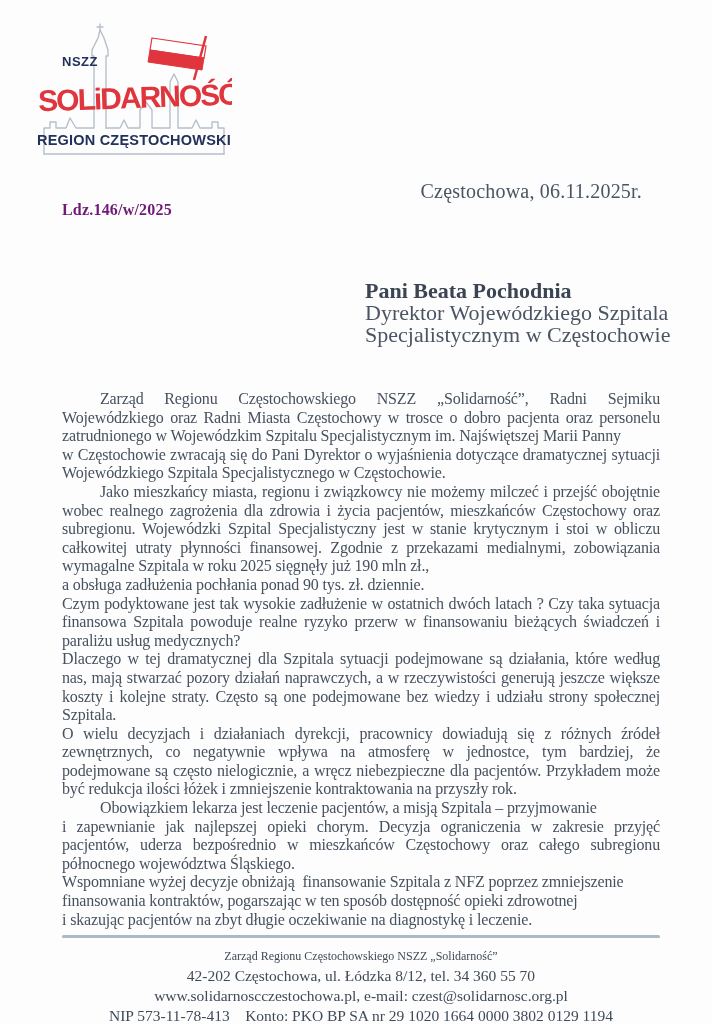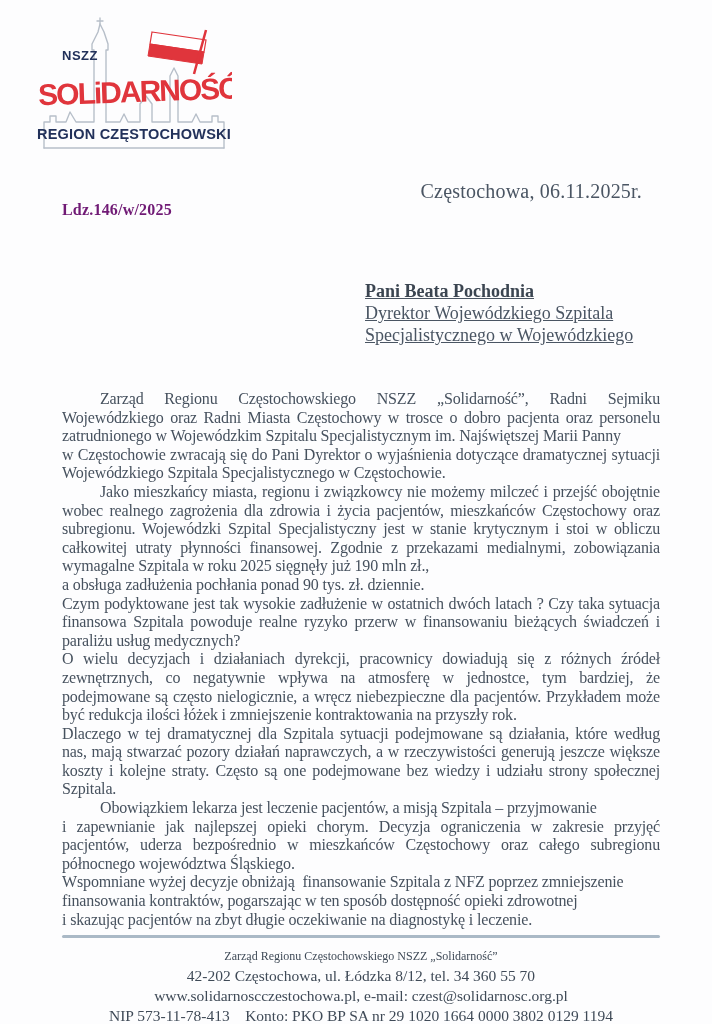--- a/index.html
+++ b/index.html
@@ -5,32 +5,32 @@
   html,body{margin:0;padding:0;background:#ffffff;}
   .page{
     position:relative;
     width:712px;height:1024px;
     background:#fdfdfe;
     font-family:"Liberation Serif","DejaVu Serif",serif;
     color:#45505d;
     overflow:hidden;
   }
   
-  .logo{position:absolute;left:36px;top:16px;width:196px;height:136px;}
+  .logo{position:absolute;left:36px;top:22px;width:196px;height:136px;}
   
   .date-line{
     position:absolute;top:180px;right:70px;
     font-size:20px;color:#4a5563;letter-spacing:.2px;
   }
   .ref-line{
     position:absolute;top:201px;left:62px;
     font-size:16px;font-weight:bold;color:#701a75;letter-spacing:.2px;
   }
   
-  .recipient{position:absolute;left:365px;top:280px;line-height:22px;font-size:18px;color:#4a5563;text-decoration:underline;}
+  .recipient{position:absolute;left:365px;top:280px;line-height:22px;font-size:22px;color:#4a5563;}
   .recipient .name{font-weight:bold;color:#3b4551;}
   
   .body-text{
     position:absolute;left:62px;top:390px;width:598px;
     font-size:16px;line-height:18.6px;letter-spacing:-0.15px;
     text-align:justify;color:#46515e;
   }
   .body-text p{margin:0;padding:0;white-space:pre-wrap;}
   .body-text p.indent{text-indent:38px;}
   
@@ -74,31 +74,31 @@
     </svg>
   </div>
 
   <div class="date-line">Częstochowa, 06.11.2025r.</div>
 
   <div class="ref-line">Ldz.146/w/2025</div>
 
   <div class="recipient">
     <div class="name">Pani Beata Pochodnia</div>
     <div>Dyrektor Wojewódzkiego Szpitala</div>
-    <div>Specjalistycznego w Wojewódzkiego</div>
+    <div>Specjalistycznym w Częstochowie</div>
   </div>
 
   <div class="body-text">
     <p class="indent">Zarząd Regionu Częstochowskiego NSZZ „Solidarność”, Radni Sejmiku Wojewódzkiego oraz Radni Miasta Częstochowy w trosce o dobro pacjenta oraz personelu zatrudnionego w Wojewódzkim Szpitalu Specjalistycznym im. Najświętszej Marii Panny
 w Częstochowie zwracają się do Pani Dyrektor o wyjaśnienia dotyczące dramatycznej sytuacji Wojewódzkiego Szpitala Specjalistycznego w Częstochowie.</p>
     <p class="indent">Jako mieszkańcy miasta, regionu i związkowcy nie możemy milczeć i przejść obojętnie wobec realnego zagrożenia dla zdrowia i życia pacjentów, mieszkańców Częstochowy oraz subregionu. Wojewódzki Szpital Specjalistyczny jest w stanie krytycznym i stoi w obliczu całkowitej utraty płynności finansowej. Zgodnie z przekazami medialnymi, zobowiązania wymagalne Szpitala w roku 2025 sięgnęły już 190 mln zł.,
 a obsługa zadłużenia pochłania ponad 90 tys. zł. dziennie.</p>
     <p>Czym podyktowane jest tak wysokie zadłużenie w ostatnich dwóch latach ? Czy taka sytuacja finansowa Szpitala powoduje realne ryzyko przerw w finansowaniu bieżących świadczeń i paraliżu usług medycznych?</p>
+    <p>Dlaczego w tej dramatycznej dla Szpitala sytuacji podejmowane są działania, które według nas, mają stwarzać pozory działań naprawczych, a w rzeczywistości generują jeszcze większe koszty i kolejne straty. Często są one podejmowane bez wiedzy i udziału strony społecznej Szpitala.</p>
     <p>O wielu decyzjach i działaniach dyrekcji, pracownicy dowiadują się z różnych źródeł zewnętrznych, co negatywnie wpływa na atmosferę w jednostce, tym bardziej, że podejmowane są często nielogicznie, a wręcz niebezpieczne dla pacjentów. Przykładem może być redukcja ilości łóżek i zmniejszenie kontraktowania na przyszły rok.</p>
-    <p>Dlaczego w tej dramatycznej dla Szpitala sytuacji podejmowane są działania, które według nas, mają stwarzać pozory działań naprawczych, a w rzeczywistości generują jeszcze większe koszty i kolejne straty. Często są one podejmowane bez wiedzy i udziału strony społecznej Szpitala.</p>
     <p class="indent">Obowiązkiem lekarza jest leczenie pacjentów, a misją Szpitala – przyjmowanie
 i zapewnianie jak najlepszej opieki chorym. Decyzja ograniczenia w zakresie przyjęć pacjentów, uderza bezpośrednio w mieszkańców Częstochowy oraz całego subregionu północnego województwa Śląskiego.</p>
     <p>Wspomniane wyżej decyzje obniżają  finansowanie Szpitala z NFZ poprzez zmniejszenie
 finansowania kontraktów, pogarszając w ten sposób dostępność opieki zdrowotnej
 i skazując pacjentów na zbyt długie oczekiwanie na diagnostykę i leczenie.</p>
   </div>
 
   <div class="footer-rule"></div>
   <div class="footer">
     <div class="f1">Zarząd Regionu Częstochowskiego NSZZ „Solidarność”</div>

